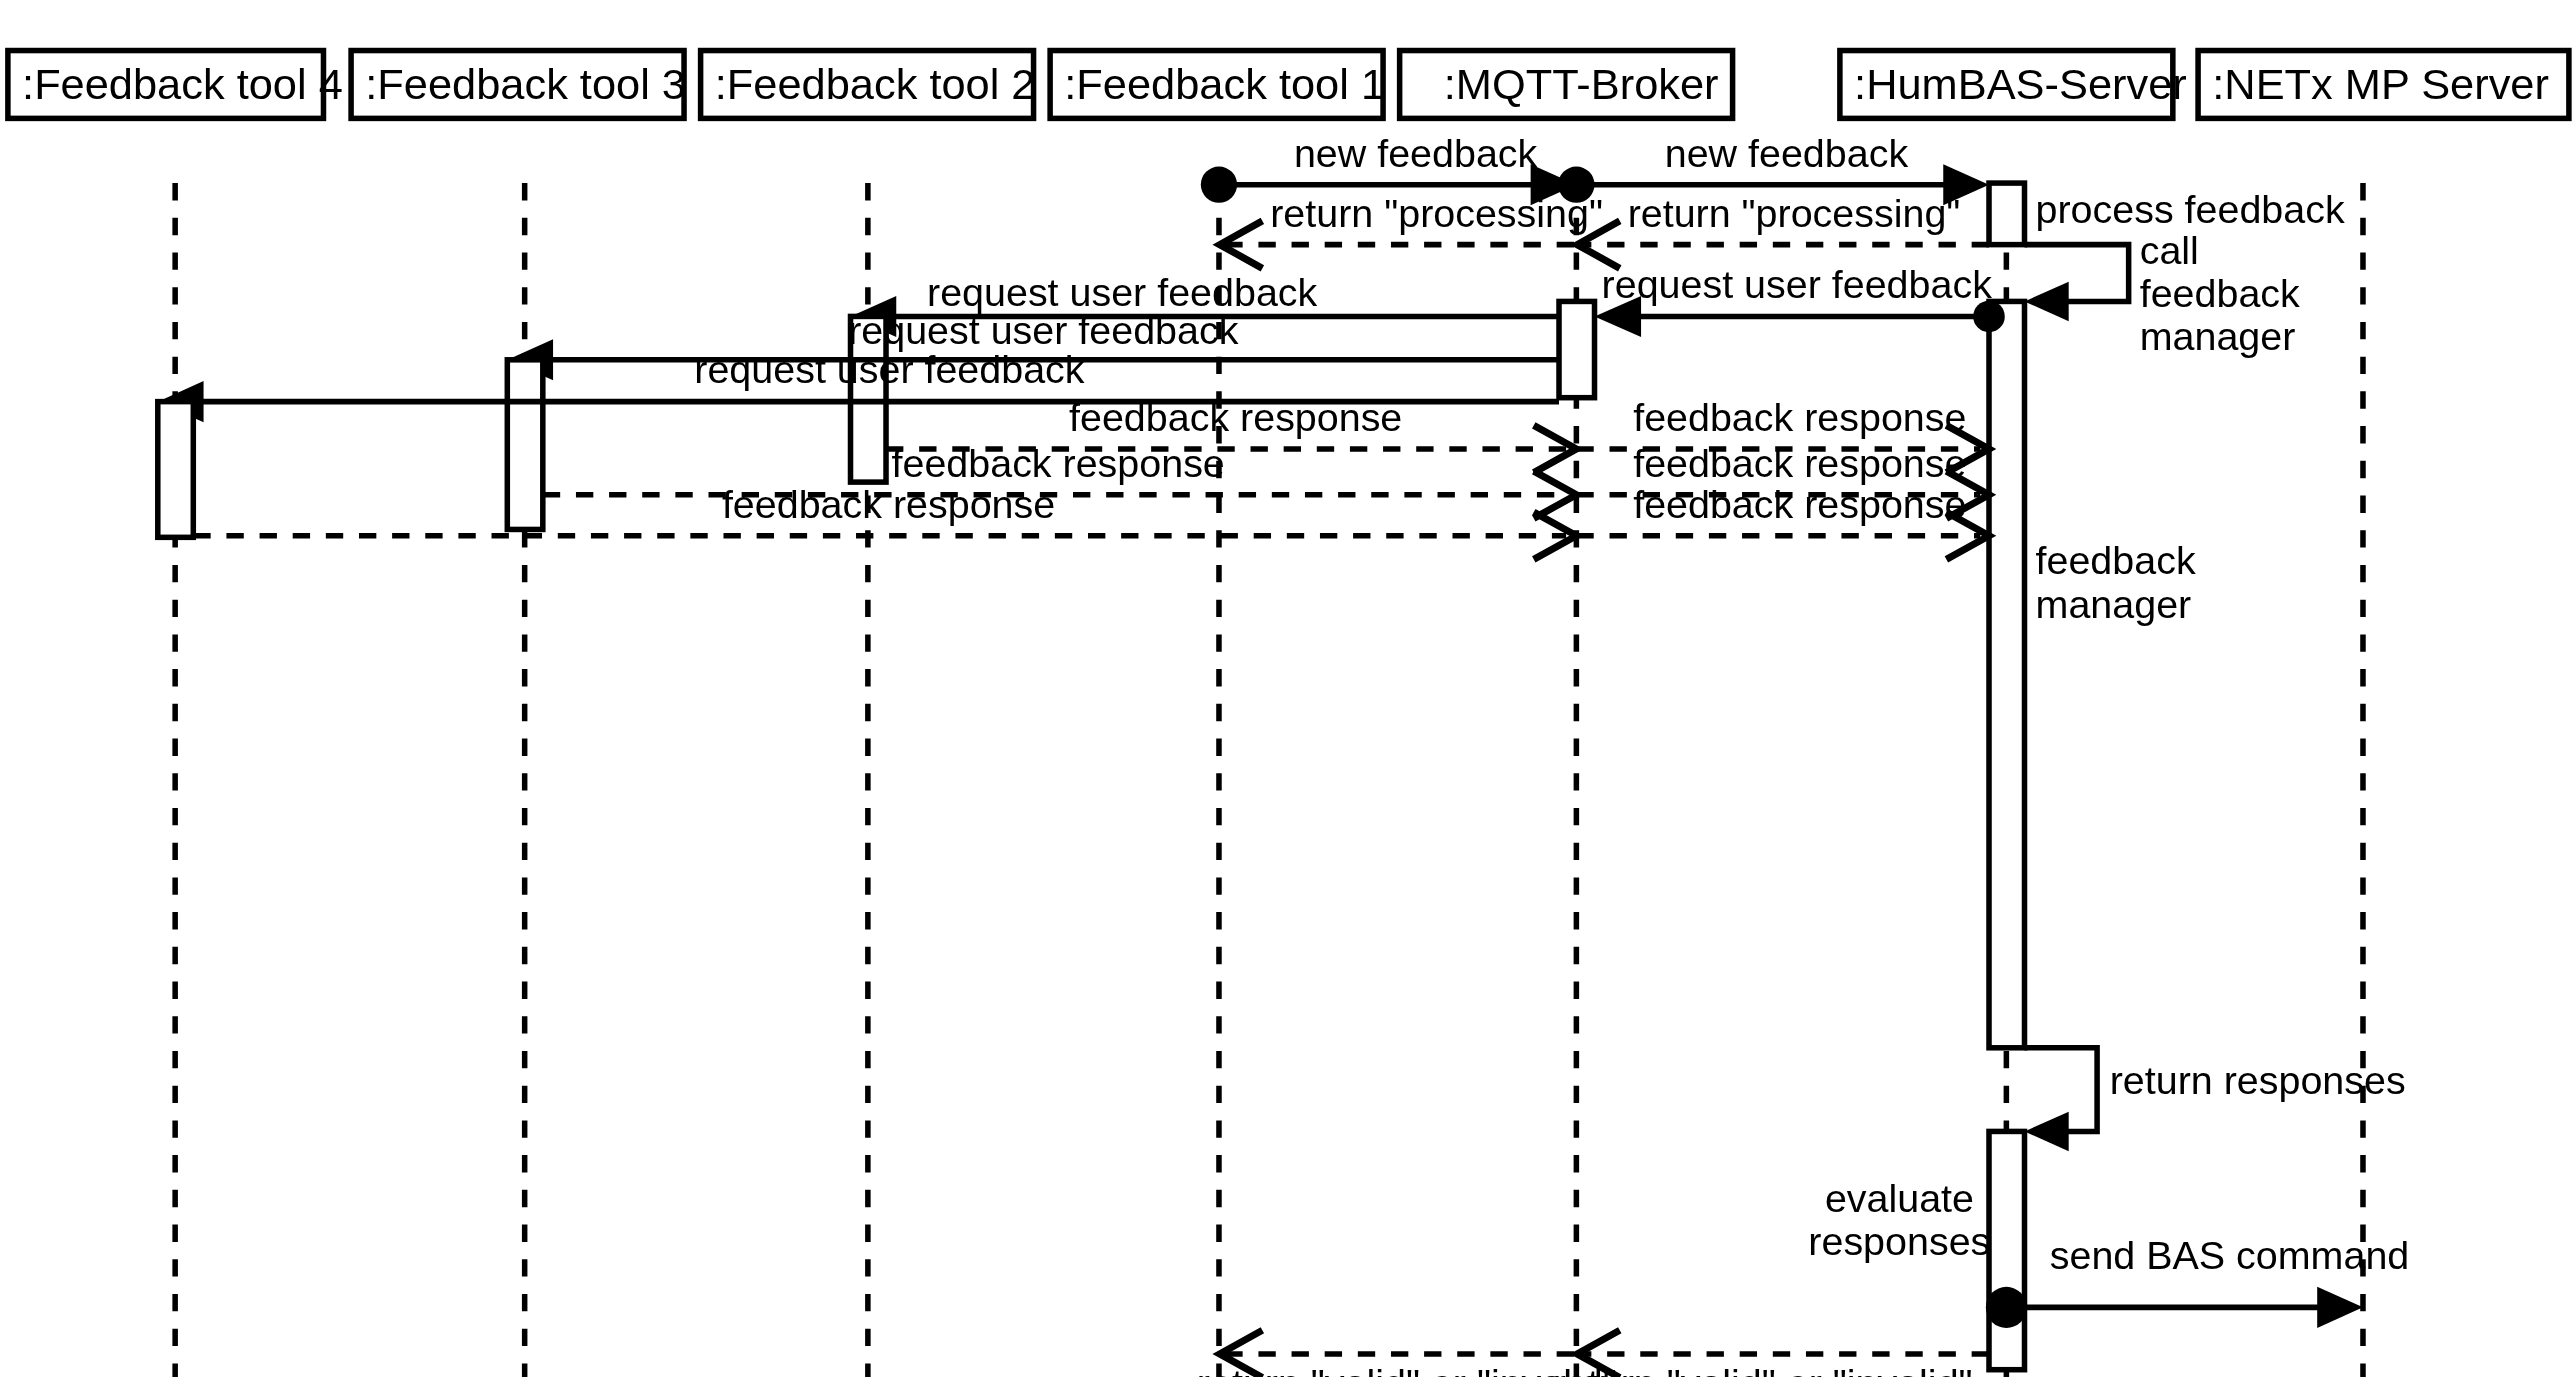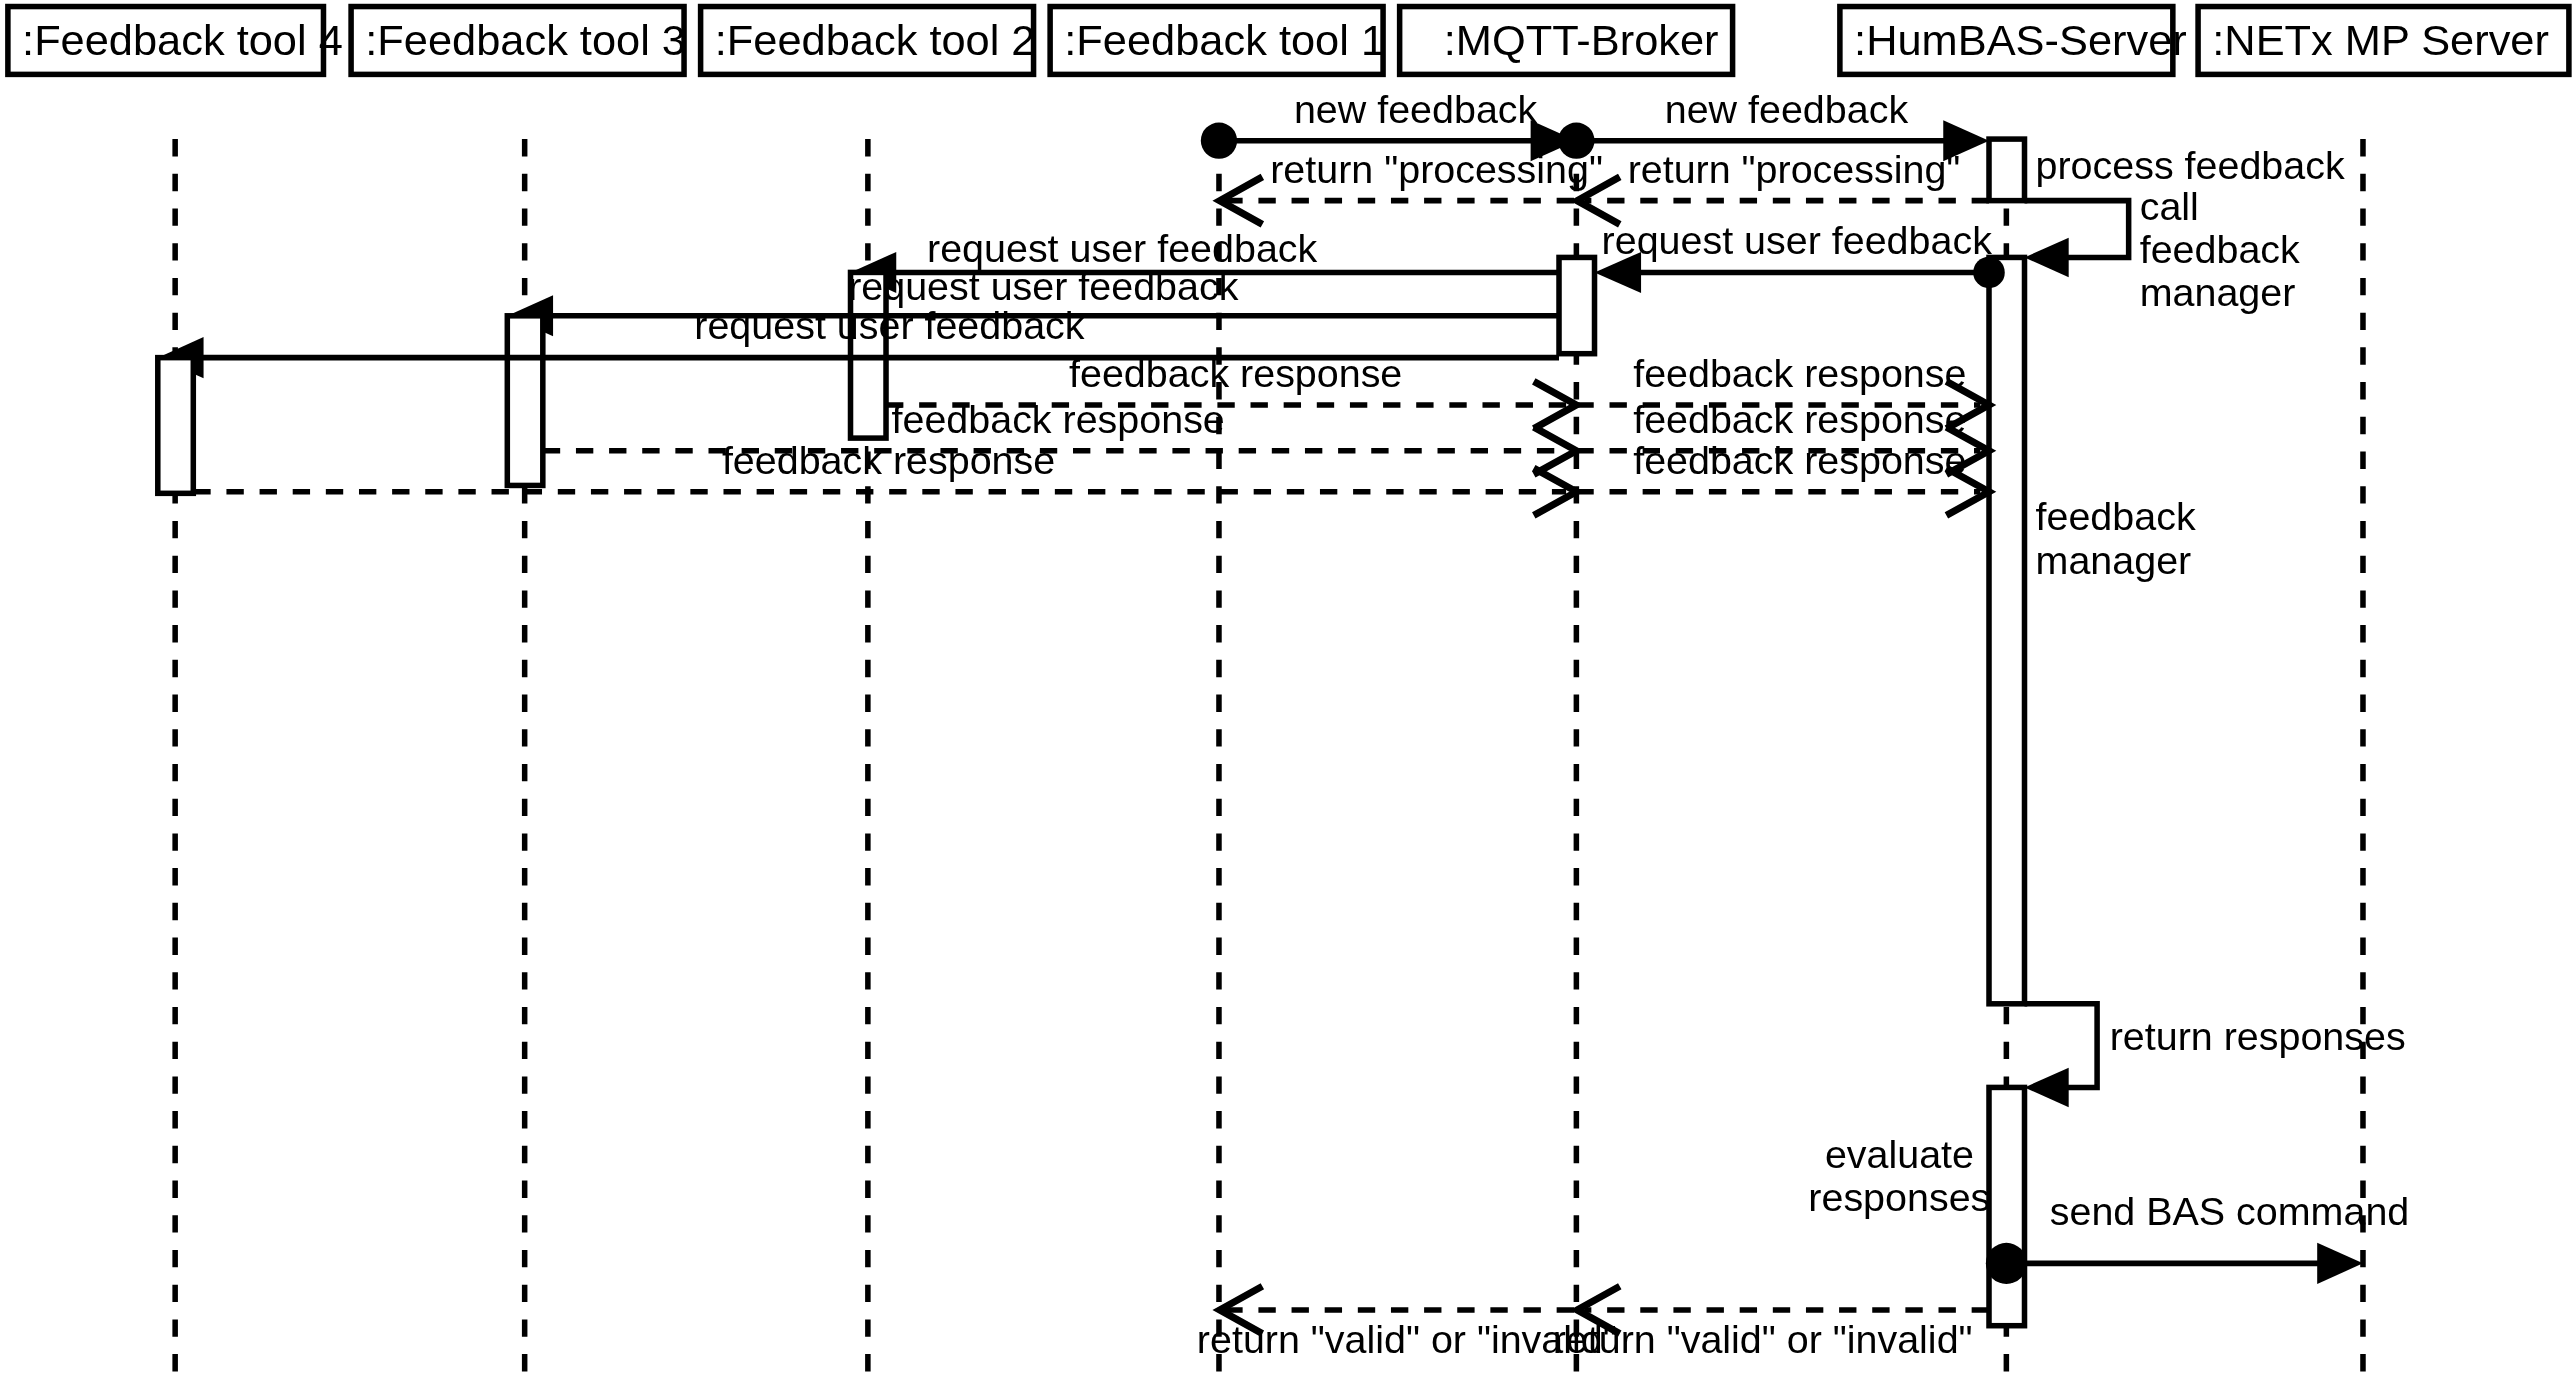--- a/index.html
+++ b/index.html
@@ -11,20 +11,21 @@
     width: 2576px;
     height: 1378px;
     font-family: "Liberation Sans", sans-serif;
     overflow: hidden;
   }
   #diagram-root {
     position: relative;
     width: 2576px;
     height: 1046px;
     background: #ffffff;
+    margin-top: 44px;
   }
   svg#seq-svg {
     display: block;
     width: 2576px;
     height: 1378px;
   }
   .lifeline-box {
     fill: #ffffff;
     stroke: #000000;
     stroke-width: 7;

